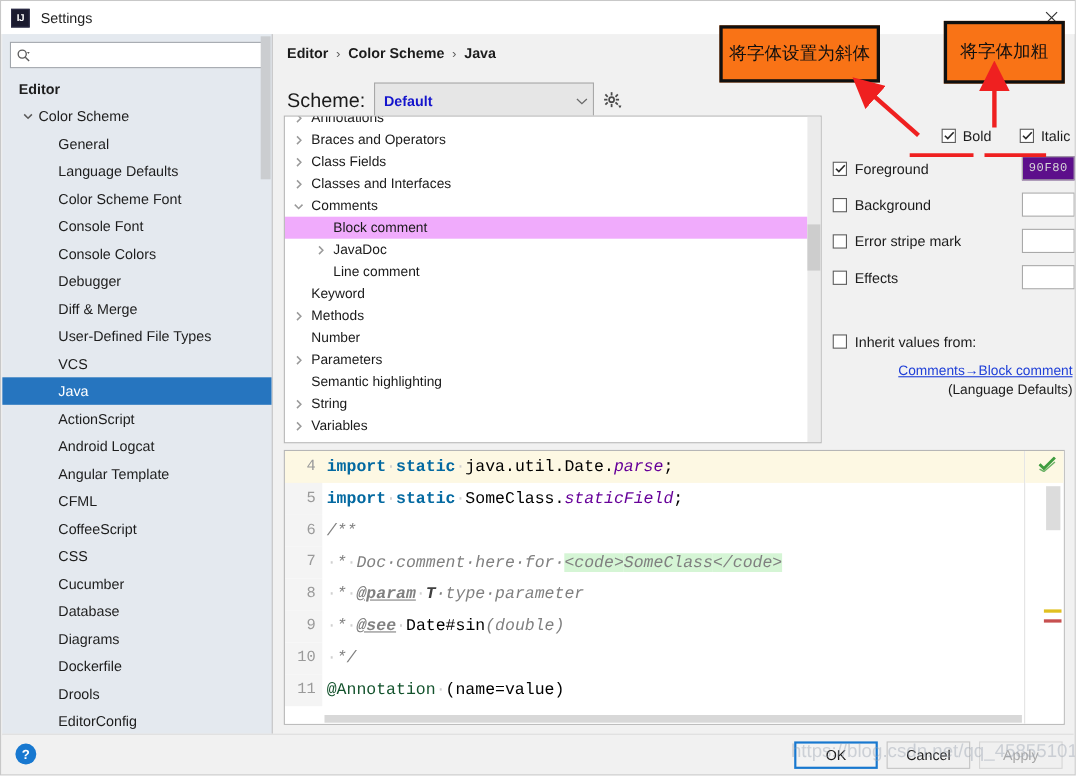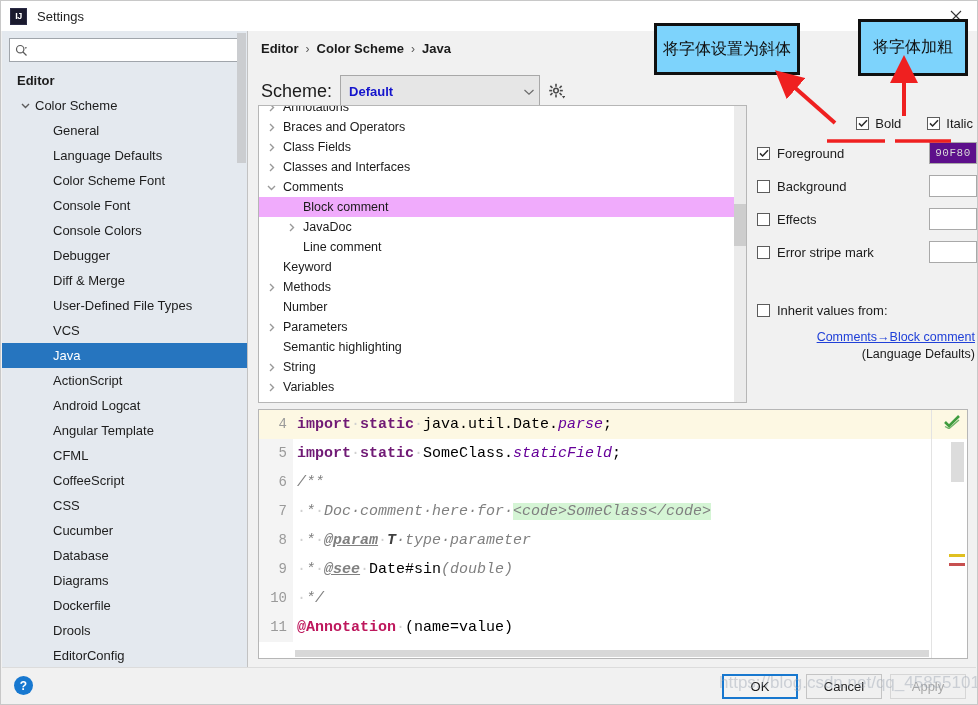--- a/index.html
+++ b/index.html
@@ -175,28 +175,28 @@
   }
   .cline { height: 29px; display: flex; align-items: center; white-space: pre; }
   .cline.caret { background: #fdf8e3; }
   .gut {
     width: 34px; flex: 0 0 34px; text-align: right; padding-right: 6px;
     color: #9a9a9a; font-size: 14px; background: #f4f4f4;
     height: 29px; line-height: 29px;
   }
   .cline.caret .gut { background: #fdf8e3; }
   .ctext { padding-left: 4px; }
-  .k  { color: #701a75; font-weight: bold; }
+  .k  { color: #0369a1; font-weight: bold; }
   .pl { color: #000000; }
   .it { color: #660099; font-style: italic; }
   .cm { color: #808080; font-style: italic; }
   .cmu { color: #808080; font-style: italic; text-decoration: underline; font-weight: bold;}
   .cmb { color: #404040; font-style: italic; font-weight: bold; }
   .hl { background: #d5f5d5; }
-  .an { color: #be185d; font-weight: bold; }
+  .an { color: #14532d; }
   .dot { color: #d0d0d0; }
   .cright {
     position: absolute; right: 0; top: 0; width: 36px; bottom: 0;
     background: #ffffff; border-left: 1px solid #e3e3e3;
   }
   .cright .topband { height: 29px; background: #fdf8e3; position: relative; }
   .okmark { position: absolute; right: 6px; top: 5px; }
   .cr-thumb { position: absolute; right: 3px; top: 32px; width: 13px; height: 40px; background: #dcdcdc; }
   .stripe-y { position: absolute; right: 2px; top: 144px; width: 16px; height: 3px; background: #e0c020; }
   .stripe-r { position: absolute; right: 2px; top: 153px; width: 16px; height: 3px; background: #c75050; }
@@ -217,21 +217,21 @@
   .btn {
     width: 76px; height: 25px; font-size: 13px;
     display: flex; align-items: center; justify-content: center;
     background: #f0f0f0; border: 1px solid #c4c4c4; color: #1a1a1a; cursor: pointer;
   }
   .btn.primary { border: 2px solid #1878cf; background: #f3f3f3; }
   .btn.disabled { color: #a8a8a8; border-color: #d6d6d6; }
 
   
   .callout {
-    position: absolute; border: 3px solid #101010; background: #7dd3fc;
+    position: absolute; border: 3px solid #101010; background: #f97316;
     display: flex; align-items: center; justify-content: center;
     font-size: 16px; color: #101010;
     font-family: "DejaVu Sans", sans-serif;
   }
   #callout-italic { left: 653px; top: 22px; width: 146px; height: 52px; }
   #callout-bold   { left: 857px; top: 18px; width: 110px; height: 57px; }
   .ann-svg { position: absolute; left: 0; top: 0; width: 978px; height: 705px; pointer-events: none; }
   .watermark {
     position: absolute; left: 718px; top: 672px;
     font-size: 17px; color: rgba(150,160,175,0.42);
@@ -551,28 +551,28 @@
           <div class="opt-row">
             <label class="opt-label">
               <span class="cb"></span>
               <span>Background</span>
             </label>
             <div class="swatch"></div>
           </div>
           <div class="opt-row">
             <label class="opt-label">
               <span class="cb"></span>
-              <span>Effects</span>
+              <span>Error stripe mark</span>
             </label>
             <div class="swatch"></div>
           </div>
           <div class="opt-row">
             <label class="opt-label">
               <span class="cb"></span>
-              <span>Error stripe mark</span>
+              <span>Effects</span>
             </label>
             <div class="swatch"></div>
           </div>
         </div>
 
 
       <label class="inherit-row">
         <span class="cb"></span>
         <span>Inherit values from:</span>
       </label>

